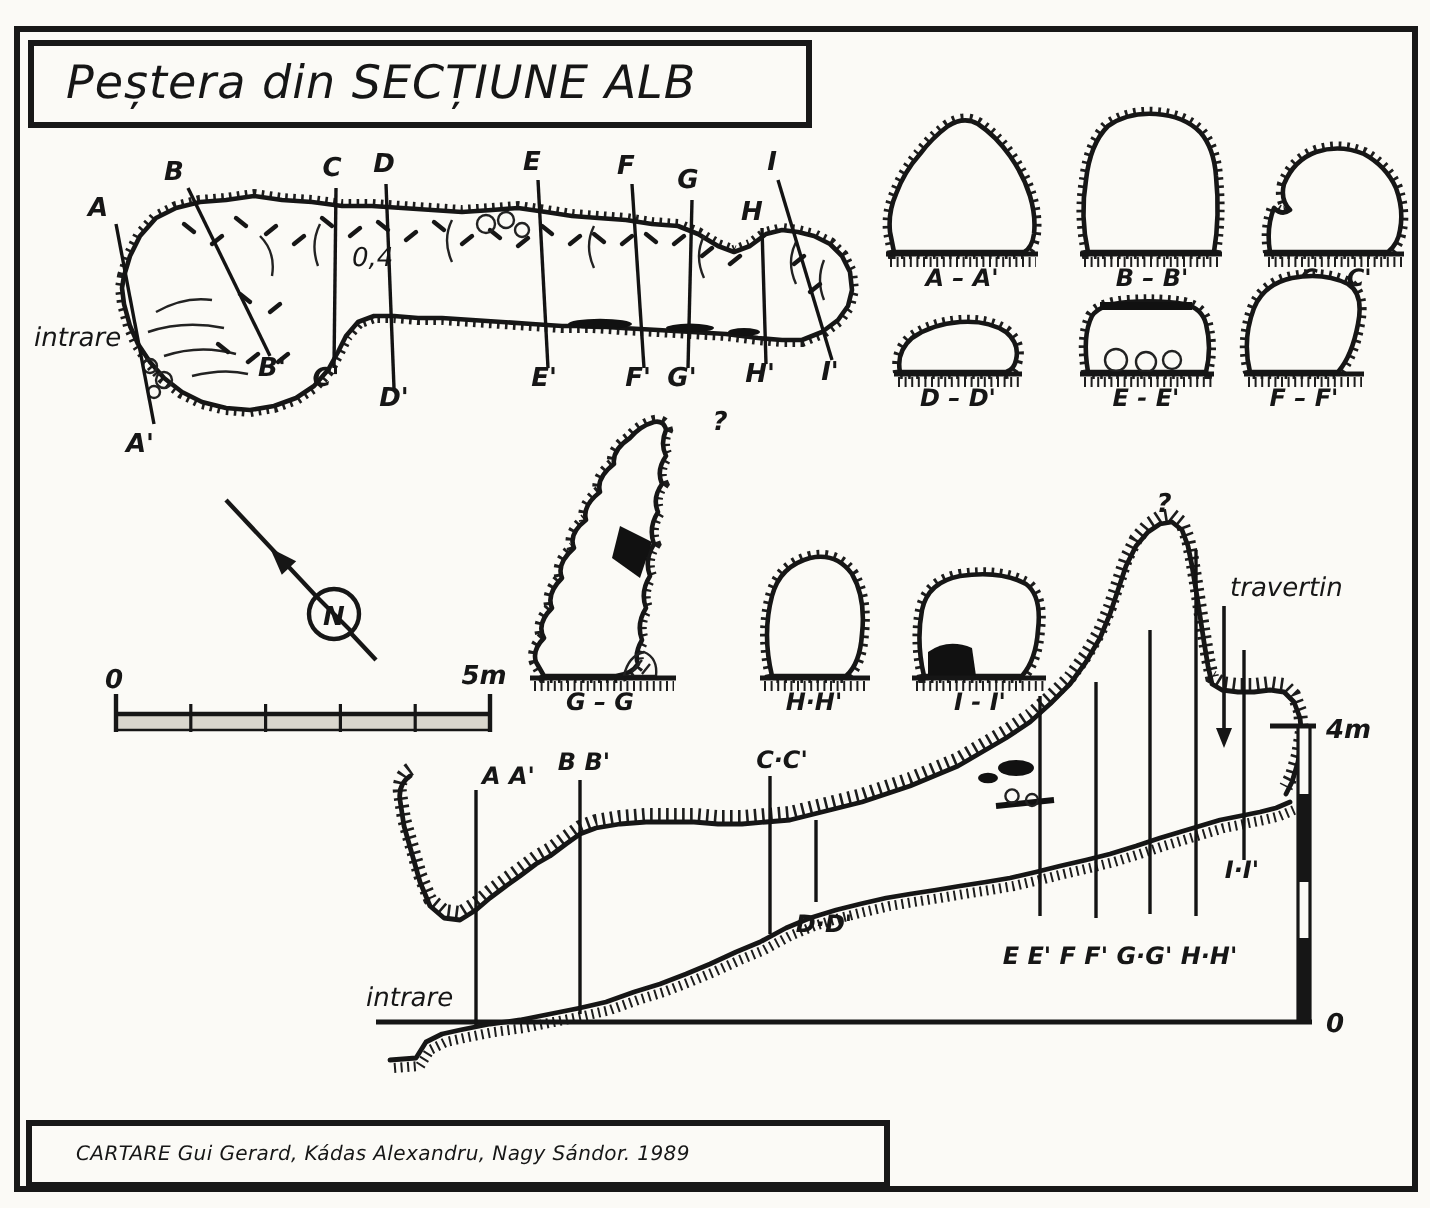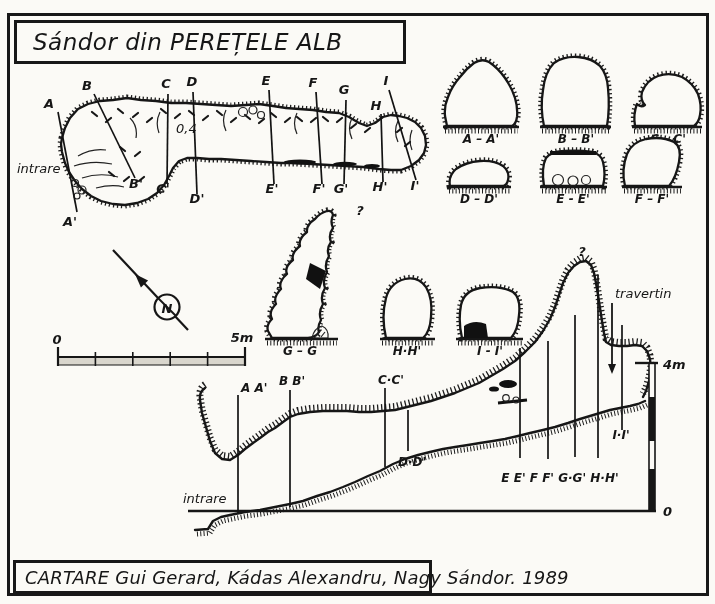--- a/index.html
+++ b/index.html
@@ -3,22 +3,22 @@
 <meta charset="utf-8">
 <style>
   html,body{margin:0;padding:0;background:#e9e7e1}
   .page{position:relative;width:715px;height:604px;background:#fbfaf6;overflow:hidden;
         font-family:"DejaVu Sans",sans-serif;color:#161616}
   .frame{position:absolute;left:7px;top:13px;right:6px;bottom:8px;border:3px solid #181818}
   .title-box{position:absolute;left:14px;top:20px;width:370px;height:38px;border:3px solid #181818;
              background:#fbfaf6;display:flex;align-items:center;padding-left:16px;
              font-size:23px;font-style:italic;letter-spacing:.5px;white-space:nowrap}
   .credit-box{position:absolute;left:13px;top:560px;width:404px;height:28px;border:3px solid #181818;
-              background:#fbfaf6;display:flex;align-items:center;padding-left:9px;
-              font-size:18px;font-style:italic;letter-spacing:.2px;white-space:nowrap}
+              background:#fbfaf6;display:flex;align-items:center;padding-left:22px;
+              font-size:10px;font-style:italic;letter-spacing:.2px;white-space:nowrap}
   .h-trans{position:absolute;left:447px;top:226px;font-size:13px;font-weight:bold;font-style:italic;
            letter-spacing:2.2px;white-space:nowrap}
   .h-long{position:absolute;left:412px;top:519px;font-size:13px;font-weight:bold;font-style:italic;
           letter-spacing:1.8px;white-space:nowrap}
   svg{position:absolute;overflow:visible}
   .t{font-family:"DejaVu Sans",sans-serif;font-style:italic;font-weight:bold;font-size:13px;fill:#161616}
   .ts{font-size:12px}
   .tn{font-weight:normal}
   .wall{fill:#fbfaf6;stroke:#161616;stroke-width:2.3;stroke-linejoin:round}
   .wallline{fill:none;stroke:#161616;stroke-width:2.4;stroke-linejoin:round;stroke-linecap:round}
@@ -30,21 +30,21 @@
   .deb line{stroke:#161616;stroke-width:2.2;stroke-linecap:round}
 </style>
 </head>
 <body>
 
 <div class="page">
 
   <div class="frame"></div>
 
   <div class="title-box">
-    <span>Sándor din PEREȚELE ALB</span>
+    <span>Peștera din SECȚIUNE ALB</span>
   </div>
 
   <svg style="left:0;top:60px" width="440" height="175" viewBox="0 0 440 175">
     <path class="hach" d="M62,78 L65,68 L70,58 L78,49 L88,44 L100,41 L113,40 L127,38 L141,40 L156,41 L171,43 L186,43 L201,44 L216,45 L231,46 L246,45 L259,44 L273,46 L286,48 L299,49 L313,50 L326,52 L339,53 L349,57 L359,63 L367,66 L375,63 L383,57 L391,55 L399,56 L407,58 L415,62 L421,68 L425,76 L426,85 L424,93 L419,100 L411,106 L401,110 L391,110 L379,109 L363,107 L346,106 L329,105 L311,104 L296,103 L281,103 L266,102 L251,101 L236,100 L221,99 L209,99 L197,98 L187,98 L179,101 L173,108 L169,116 L164,125 L157,133 L148,139 L137,143 L125,145 L113,144 L101,141 L91,136 L82,129 L75,121 L69,112 L65,103 L62,92 L61,84 Z"></path>
     <path class="wall" d="M62,78 L65,68 L70,58 L78,49 L88,44 L100,41 L113,40 L127,38 L141,40 L156,41 L171,43 L186,43 L201,44 L216,45 L231,46 L246,45 L259,44 L273,46 L286,48 L299,49 L313,50 L326,52 L339,53 L349,57 L359,63 L367,66 L375,63 L383,57 L391,55 L399,56 L407,58 L415,62 L421,68 L425,76 L426,85 L424,93 L419,100 L411,106 L401,110 L391,110 L379,109 L363,107 L346,106 L329,105 L311,104 L296,103 L281,103 L266,102 L251,101 L236,100 L221,99 L209,99 L197,98 L187,98 L179,101 L173,108 L169,116 L164,125 L157,133 L148,139 L137,143 L125,145 L113,144 L101,141 L91,136 L82,129 L75,121 L69,112 L65,103 L62,92 L61,84 Z"></path>
 
     <path class="thin" d="M78,96 Q92,88 106,90 M74,106 Q92,100 112,104 M82,118 Q100,112 118,117 M96,128 Q112,124 124,127 M130,58 Q138,66 136,78 M160,52 Q155,62 159,73 M226,50 Q221,60 226,71 M297,53 Q292,63 297,74 M352,58 Q347,68 352,79 M398,61 Q393,71 398,82 M412,70 Q408,80 412,90"></path>
     <g class="deb">
       <line x1="92" y1="52" x2="97" y2="56"></line>
         <line x1="106" y1="62" x2="111" y2="58"></line>

